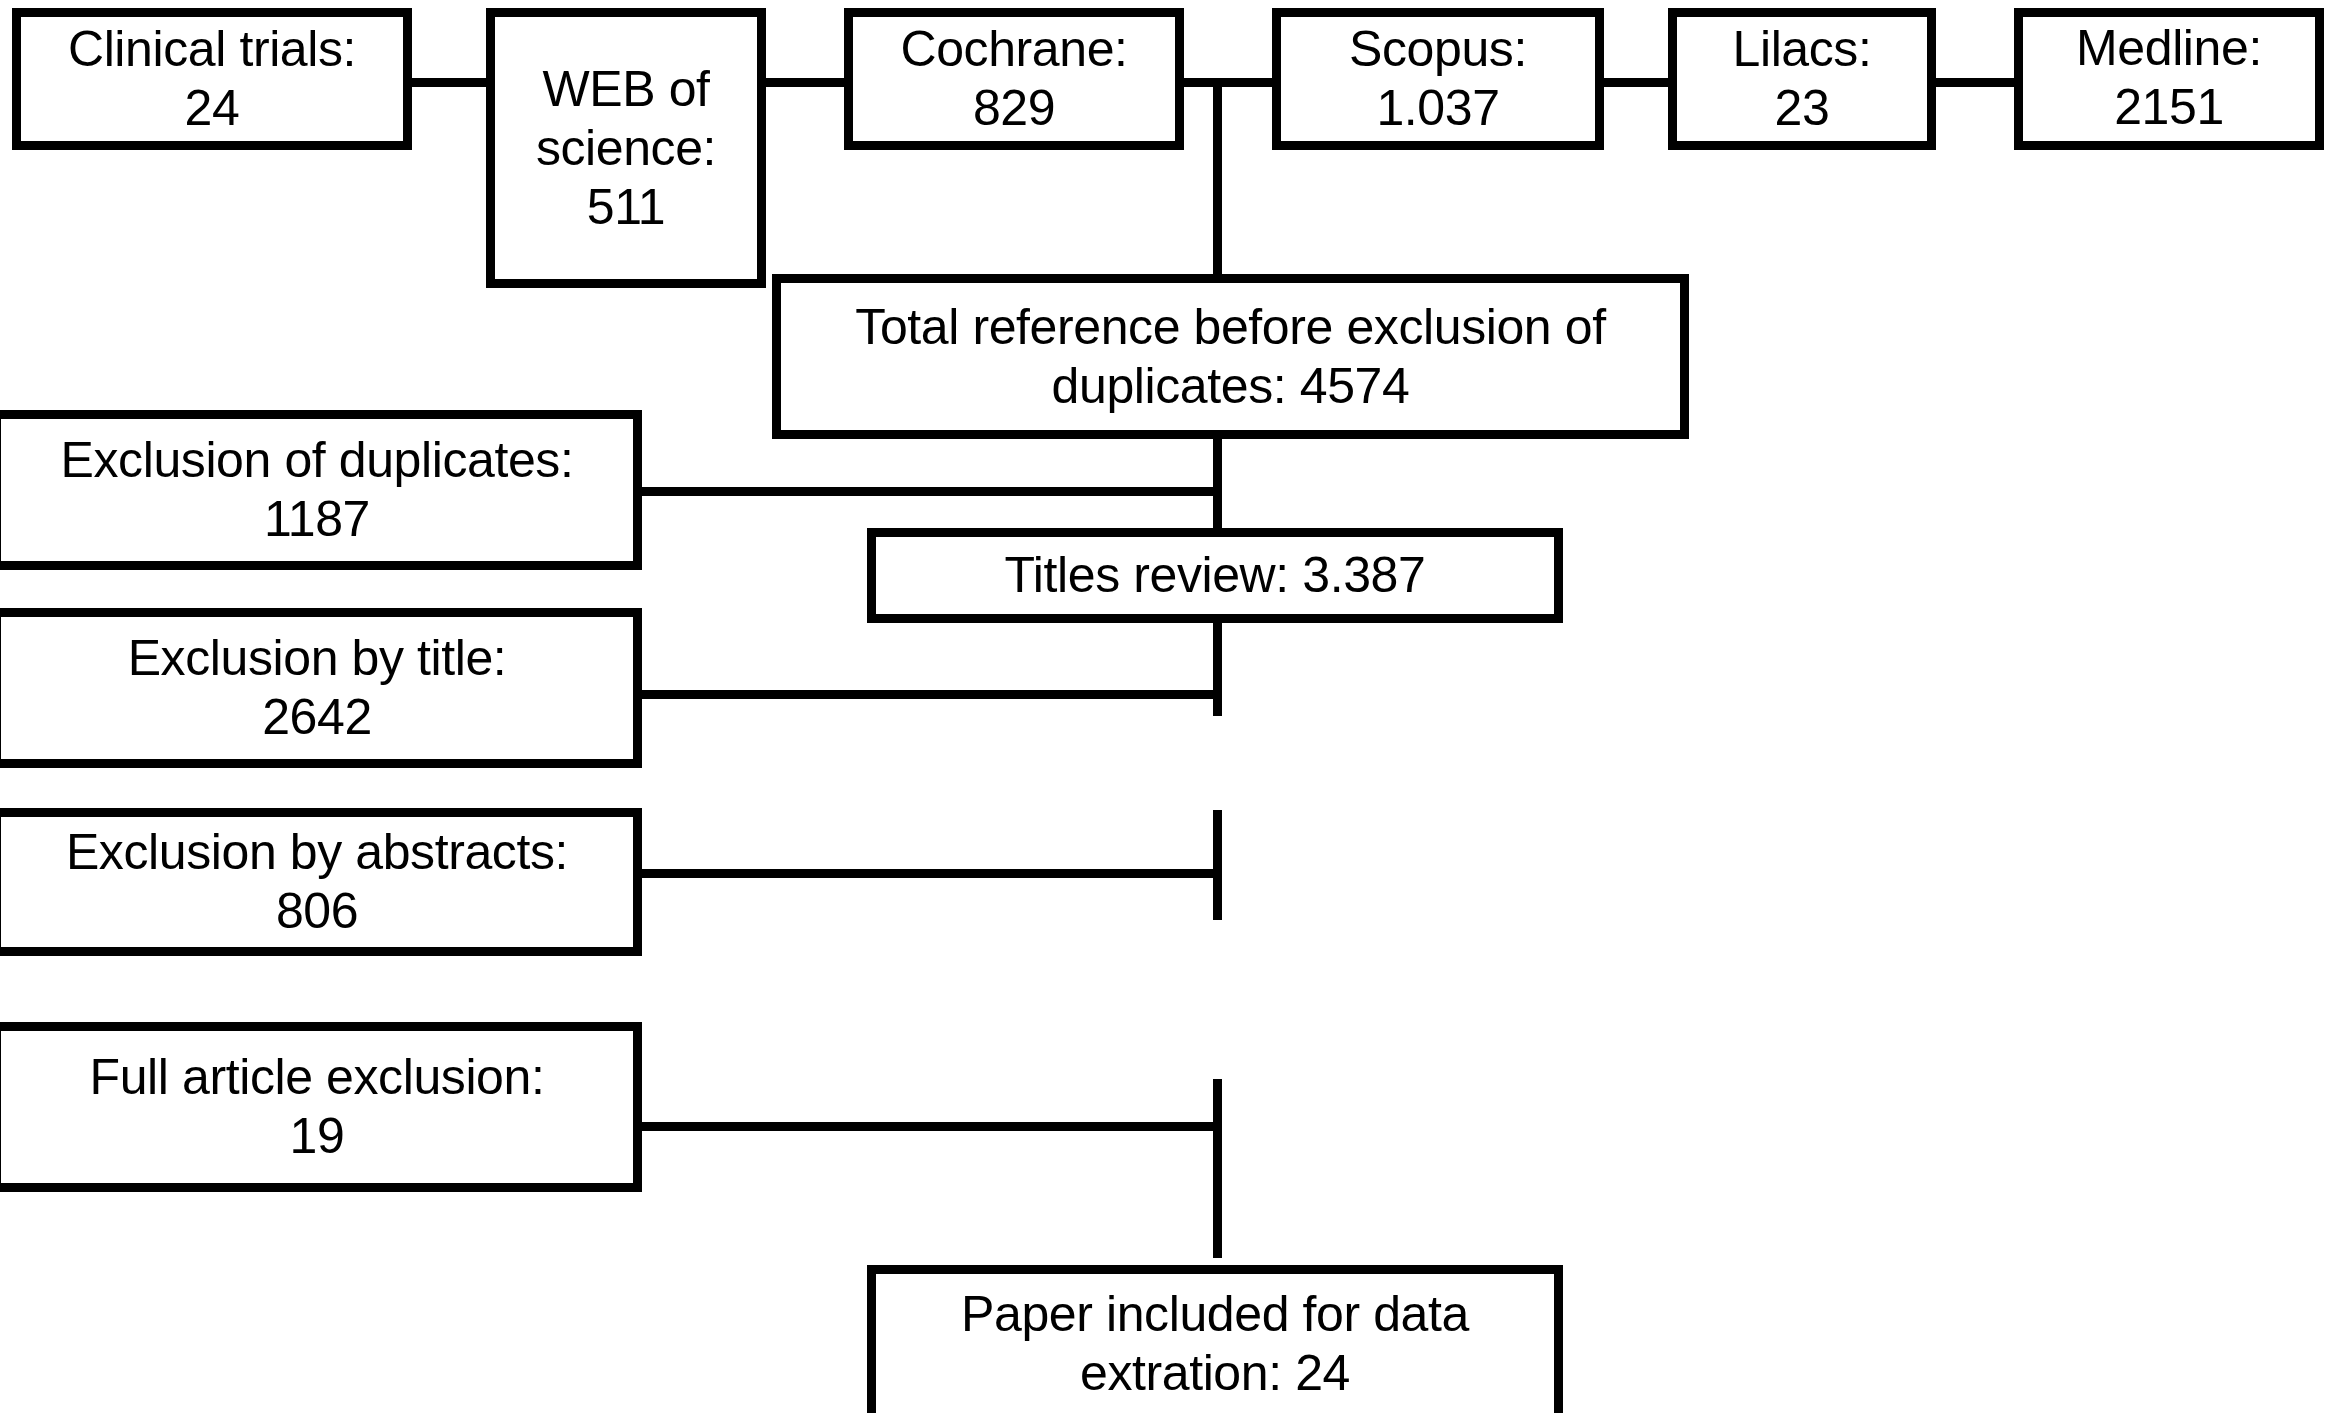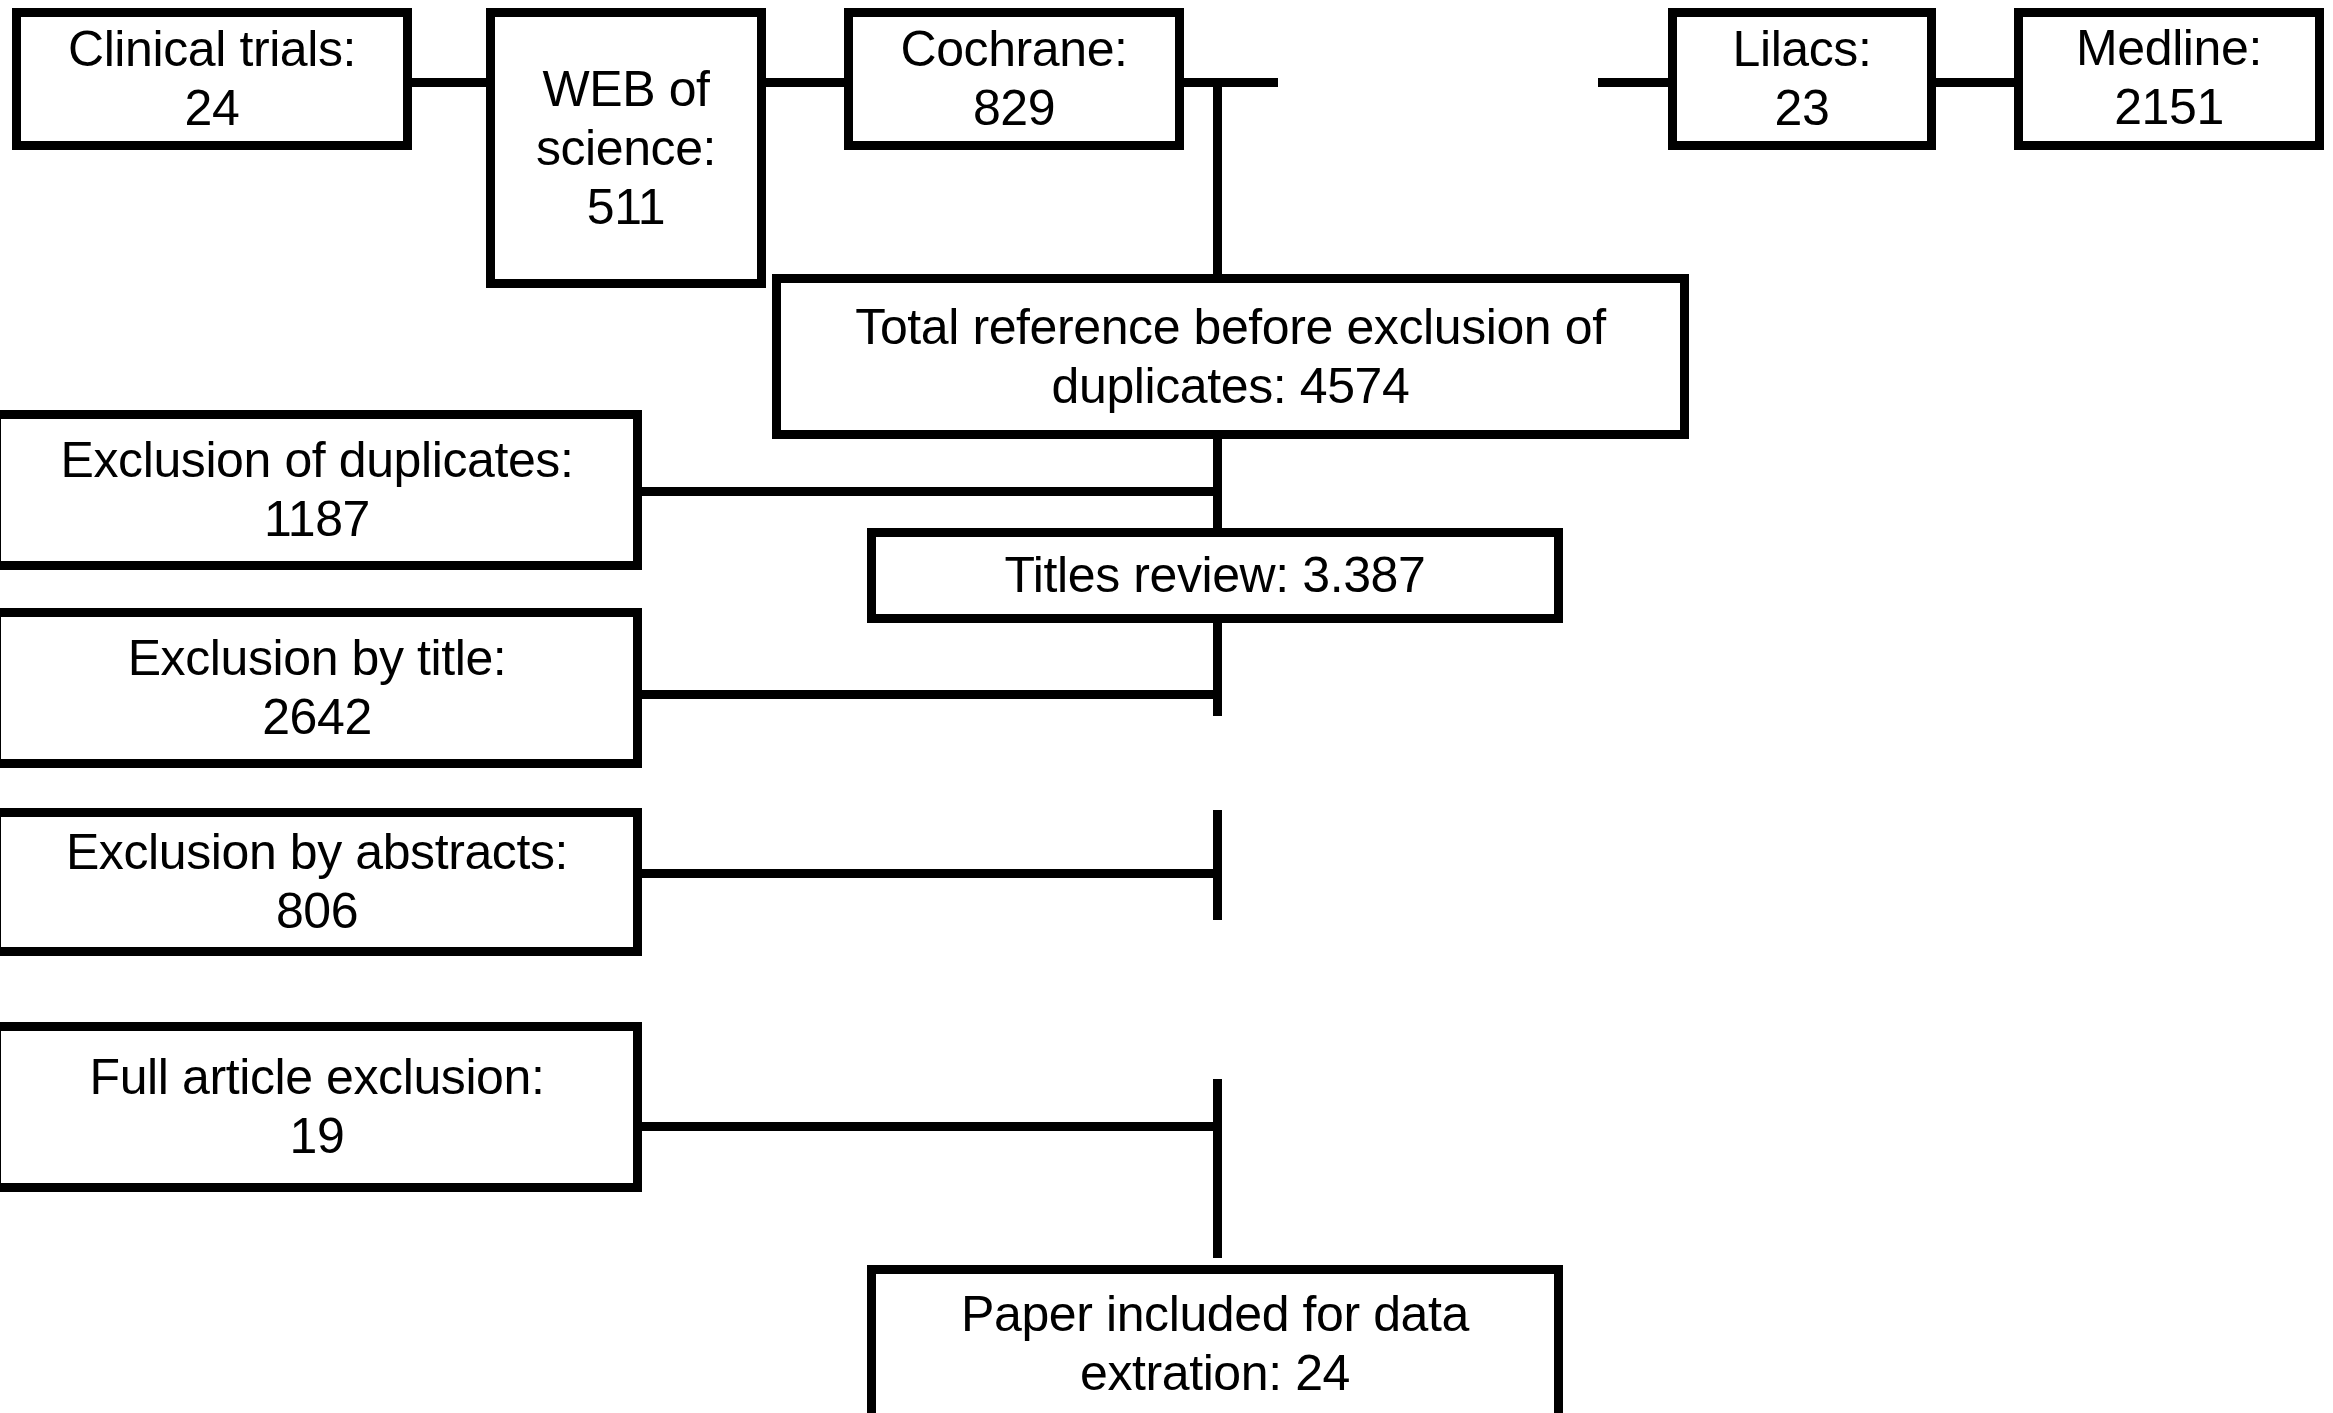--- a/index.html
+++ b/index.html
@@ -76,20 +76,24 @@
     <span class="txt">WEB of
 science:
 511</span>
   </div>
 
   <div class="node" style="left:844px; top:8px; width:340px; height:142px;">
     <span class="txt">Cochrane:
 829</span>
   </div>
 
+  <div class="node" style="left:1272px; top:8px; width:332px; height:142px;">
+    <span class="txt">Scopus:
+1.037</span>
+  </div>
 
   <div class="node" style="left:1668px; top:8px; width:268px; height:142px;">
     <span class="txt">Lilacs:
 23</span>
   </div>
 
   <div class="node" style="left:2014px; top:8px; width:310px; height:142px;align-items:flex-end;">
     <span class="txt">Medline:
 2151</span>
   </div>

